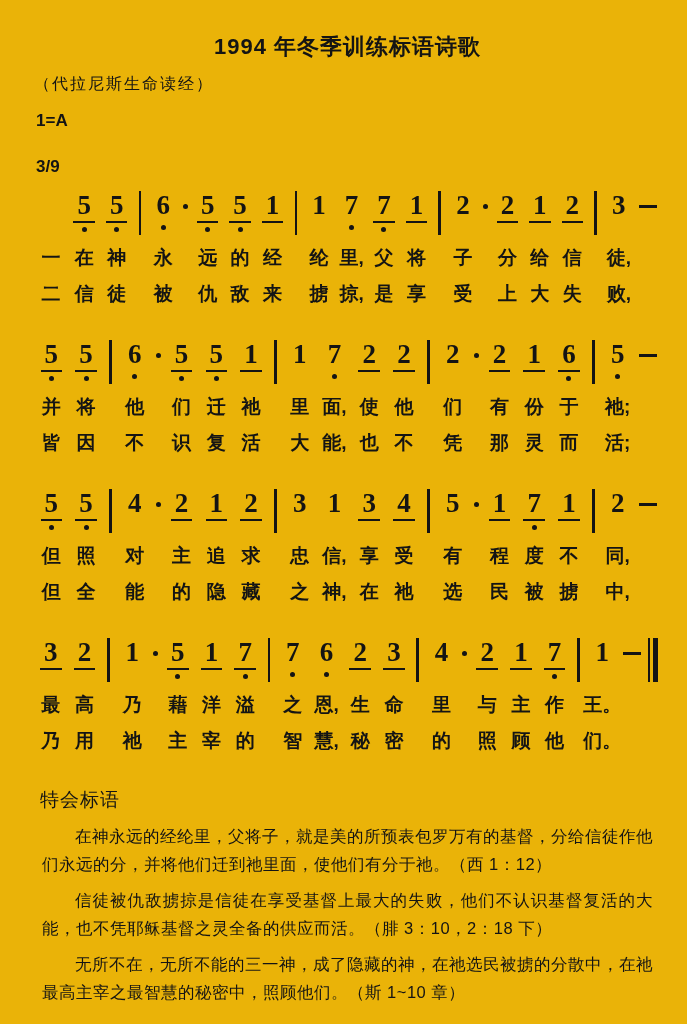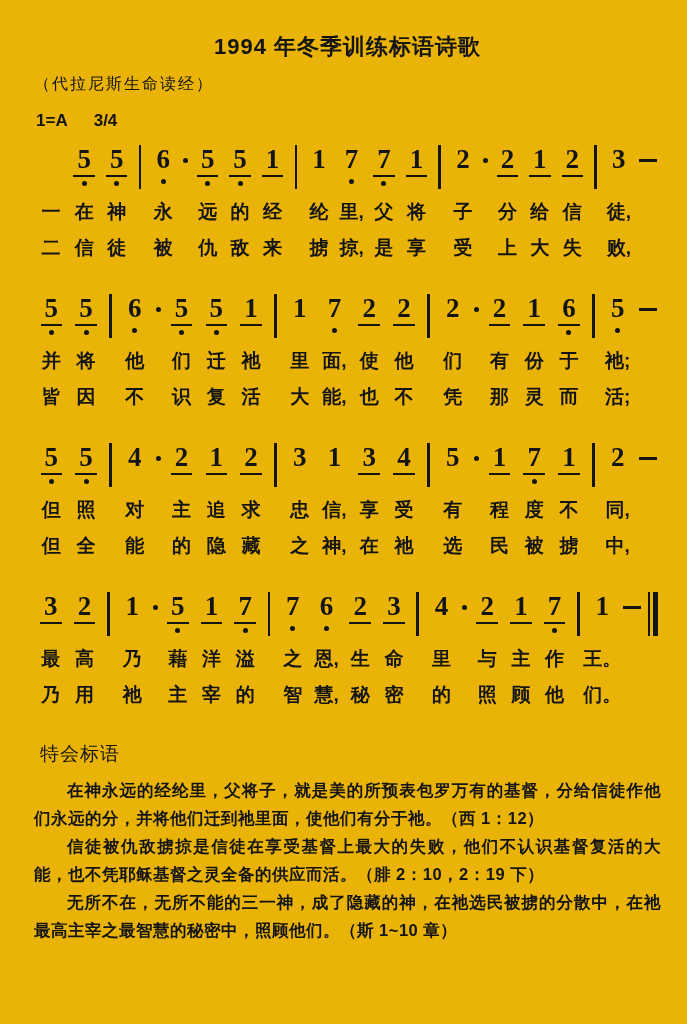--- a/index.html
+++ b/index.html
@@ -3,21 +3,21 @@
 <meta charset="utf-8">
 <style>
   html,body{margin:0;padding:0;background:#e9e9e9;}
   .page{
     width:687px;height:1024px;margin:0 auto;background:#eab308;color:#141414;
     font-family:"Liberation Sans","DejaVu Sans",sans-serif;
     box-sizing:border-box;padding:24px 26px 0 34px;overflow:hidden;position:relative;
   }
   .title{text-align:center;font-size:22px;font-weight:700;letter-spacing:1px;margin-top:8px;}
   .subtitle{text-align:left;font-size:16px;font-weight:400;letter-spacing:2px;margin-top:12px;}
-  .keyline{margin-top:16px;font-size:17px;font-weight:700;display:flex;gap:26px;padding-left:2px;}
+  .keyline{margin-top:16px;font-size:17px;font-weight:700;display:flex;gap:26px;padding-left:2px;flex-direction:column;}
   
   .score{margin-top:14px;}
   .system{display:flex;align-items:flex-start;margin-bottom:37px;}
   .col{display:flex;flex-direction:column;align-items:center;min-width:0;}
   .col.note{flex:1 1 0;}
   .col.verse{width:34px;flex:none;}
   .col.bar{width:14px;flex:none;}
   .col.dot{width:12px;flex:none;}
   .col.dash{width:26px;flex:none;}
   .col.final{width:16px;flex:none;}
@@ -34,33 +34,33 @@
   .finalbar{display:flex;gap:3px;height:44px;}
   .finalbar .thin{width:2px;background:#141414;}
   .finalbar .thick{width:5px;background:#141414;}
   .lyr{font-size:19px;font-weight:600;line-height:1;margin-top:7px;white-space:nowrap;}
   .lyr.b{margin-top:17px;}
   
   .slogans{margin-top:2px;}
   .slogans-heading{font-size:19px;font-weight:400;letter-spacing:1px;margin-left:6px;}
   .slogans .paras{margin-top:9px;}
   .slogans p{
-    font-size:16.5px;font-weight:700;line-height:28px;margin:0;
+    font-size:16.5px;font-weight:400;line-height:28px;margin:8px;
     text-align:justify;text-indent:2em;letter-spacing:0.5px;
   }
 </style>
 </head>
 <body>
 
 <div class="page">
   <div class="title">1994 年冬季训练标语诗歌</div>
   <div class="subtitle">（代拉尼斯生命读经）</div>
   <div class="keyline">
     <span>1=A</span>
-    <span>3/4</span>
+    <span>3/9</span>
   </div>
 
   <div class="score">
       <div class="system">
         <div class="col verse">
           <div class="nota"></div>
           <div class="lyr a">一</div>
           <div class="lyr b">二</div>
         </div>
         <div class="col note">
@@ -718,17 +718,17 @@
           <div class="lyr a"></div>
           <div class="lyr b"></div>
         </div>
       </div>
     </div>
 
   <div class="slogans">
     <div class="slogans-heading">特会标语</div>
     <div class="paras">
         <p>在神永远的经纶里，父将子，就是美的所预表包罗万有的基督，分给信徒作他们永远的分，并将他们迁到祂里面，使他们有分于祂。（西 1：12）</p>
-        <p>信徒被仇敌掳掠是信徒在享受基督上最大的失败，他们不认识基督复活的大能，也不凭耶稣基督之灵全备的供应而活。（腓 2：10，2：19 下）</p>
+        <p>信徒被仇敌掳掠是信徒在享受基督上最大的失败，他们不认识基督复活的大能，也不凭耶稣基督之灵全备的供应而活。（腓 3：10，2：18 下）</p>
         <p>无所不在，无所不能的三一神，成了隐藏的神，在祂选民被掳的分散中，在祂最高主宰之最智慧的秘密中，照顾他们。（斯 1~10 章）</p>
       </div>
   </div>
 </div>
 
 </body></html>

